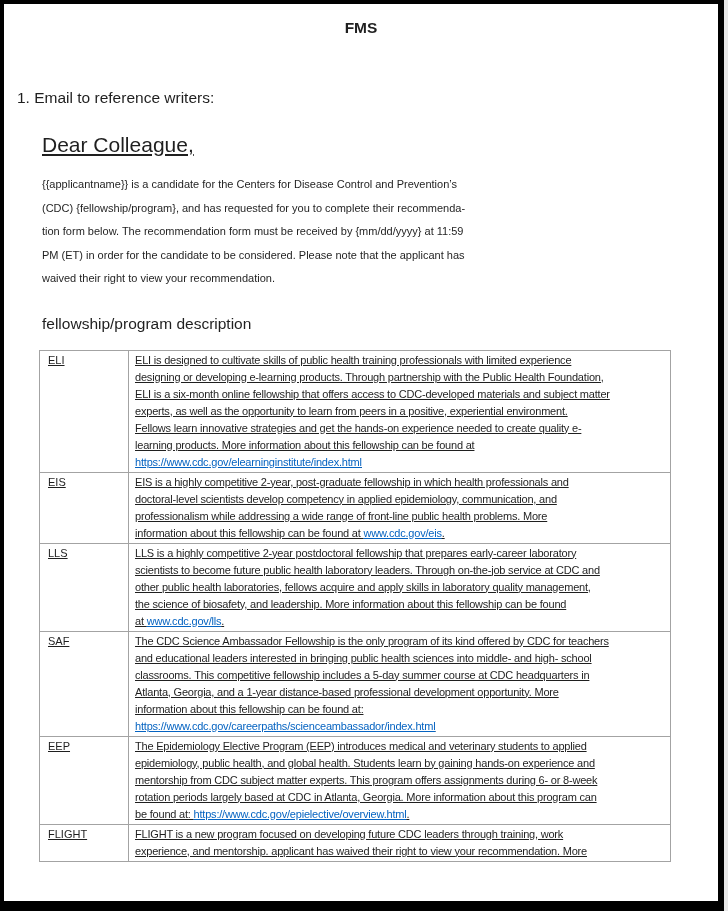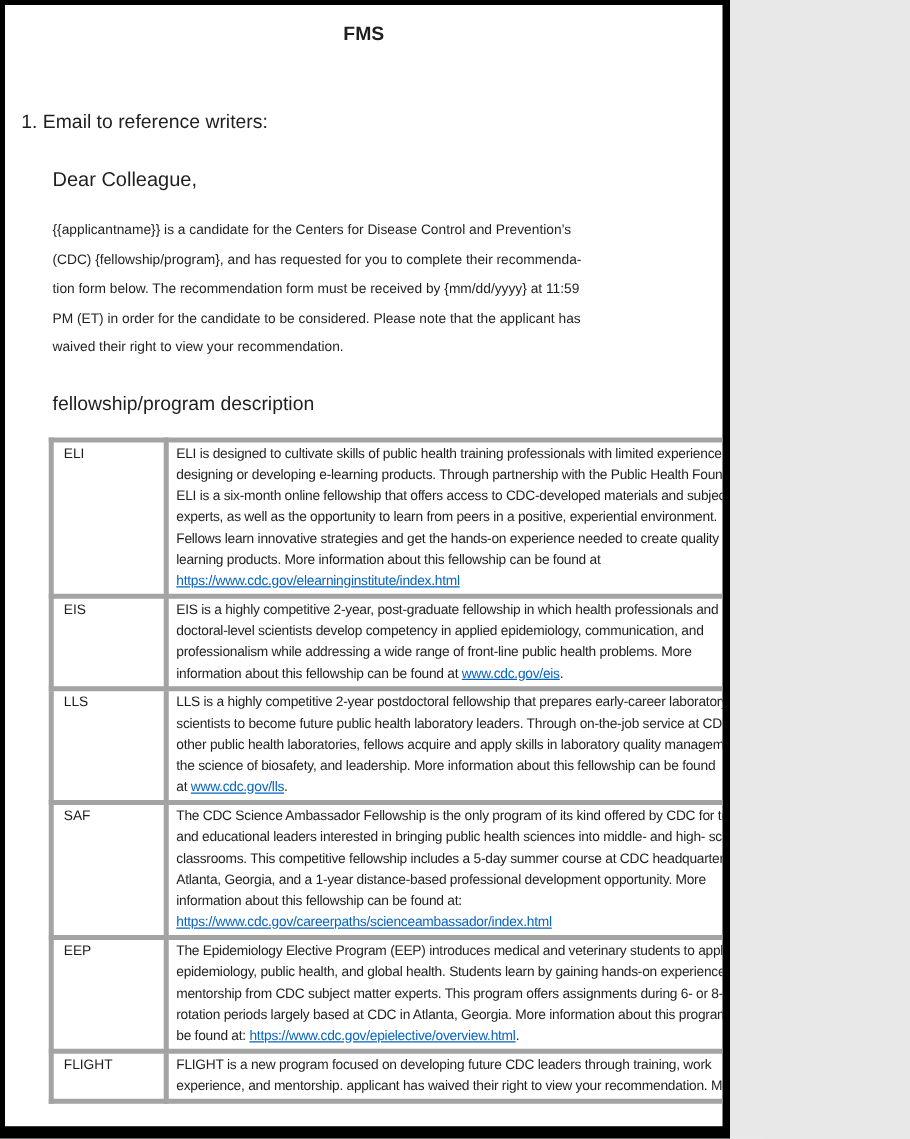--- a/index.html
+++ b/index.html
@@ -1,18 +1,18 @@
 <!DOCTYPE html>
 <html><head>
 <meta charset="utf-8">
 <style>
   html,body { margin:0; padding:0; background:#e8e8e8; }
   .page {
     position:relative;
-    width:584px; height:911px;
+    width:724px; height:911px;
     box-sizing:border-box;
     margin:0;
     background:#ffffff;
     border:4px solid #000;
     border-right-width:6px;
     border-bottom-width:10px;
     overflow:hidden;
     font-family:"Liberation Sans","DejaVu Sans",sans-serif;
     color:#1f1f1f;
   }
@@ -24,46 +24,48 @@
     line-height:24px;
   }
   .section-heading {
     margin:48px 0 0 13px;
     font-weight:normal;
     font-size:15.5px;
     line-height:20px;
   }
   .salutation {
     margin:26px 0 0 38px;
-    font-size:16px;
+    font-size:21px;
     line-height:22px;
+    text-decoration:underline;
   }
   .letter-body {
     margin:17px 0 0 38px;
     width:684px;
     font-size:11px;
     line-height:23.5px;
     white-space:pre-line;
   }
   .table-intro {
     margin:23px 0 16px 38px;
     font-size:15.5px;
     line-height:20px;
   }
   table.programs {
     border-collapse:collapse;
     table-layout:fixed;
     margin:13px 0 0 35px;
     width:632px;
   }
   table.programs td {
-    border:4px solid #a3a3a3;
+    border:1px solid #a3a3a3;
     vertical-align:top;
     font-size:11px;
     line-height:17px;
+    text-decoration:underline;
   }
   td.code {
     width:76px;
     padding:1px 4px 1px 8px;
   }
   td.desc {
     padding:1px 4px 1px 6px;
     white-space:pre-line;
     letter-spacing:-0.2px;
   }

